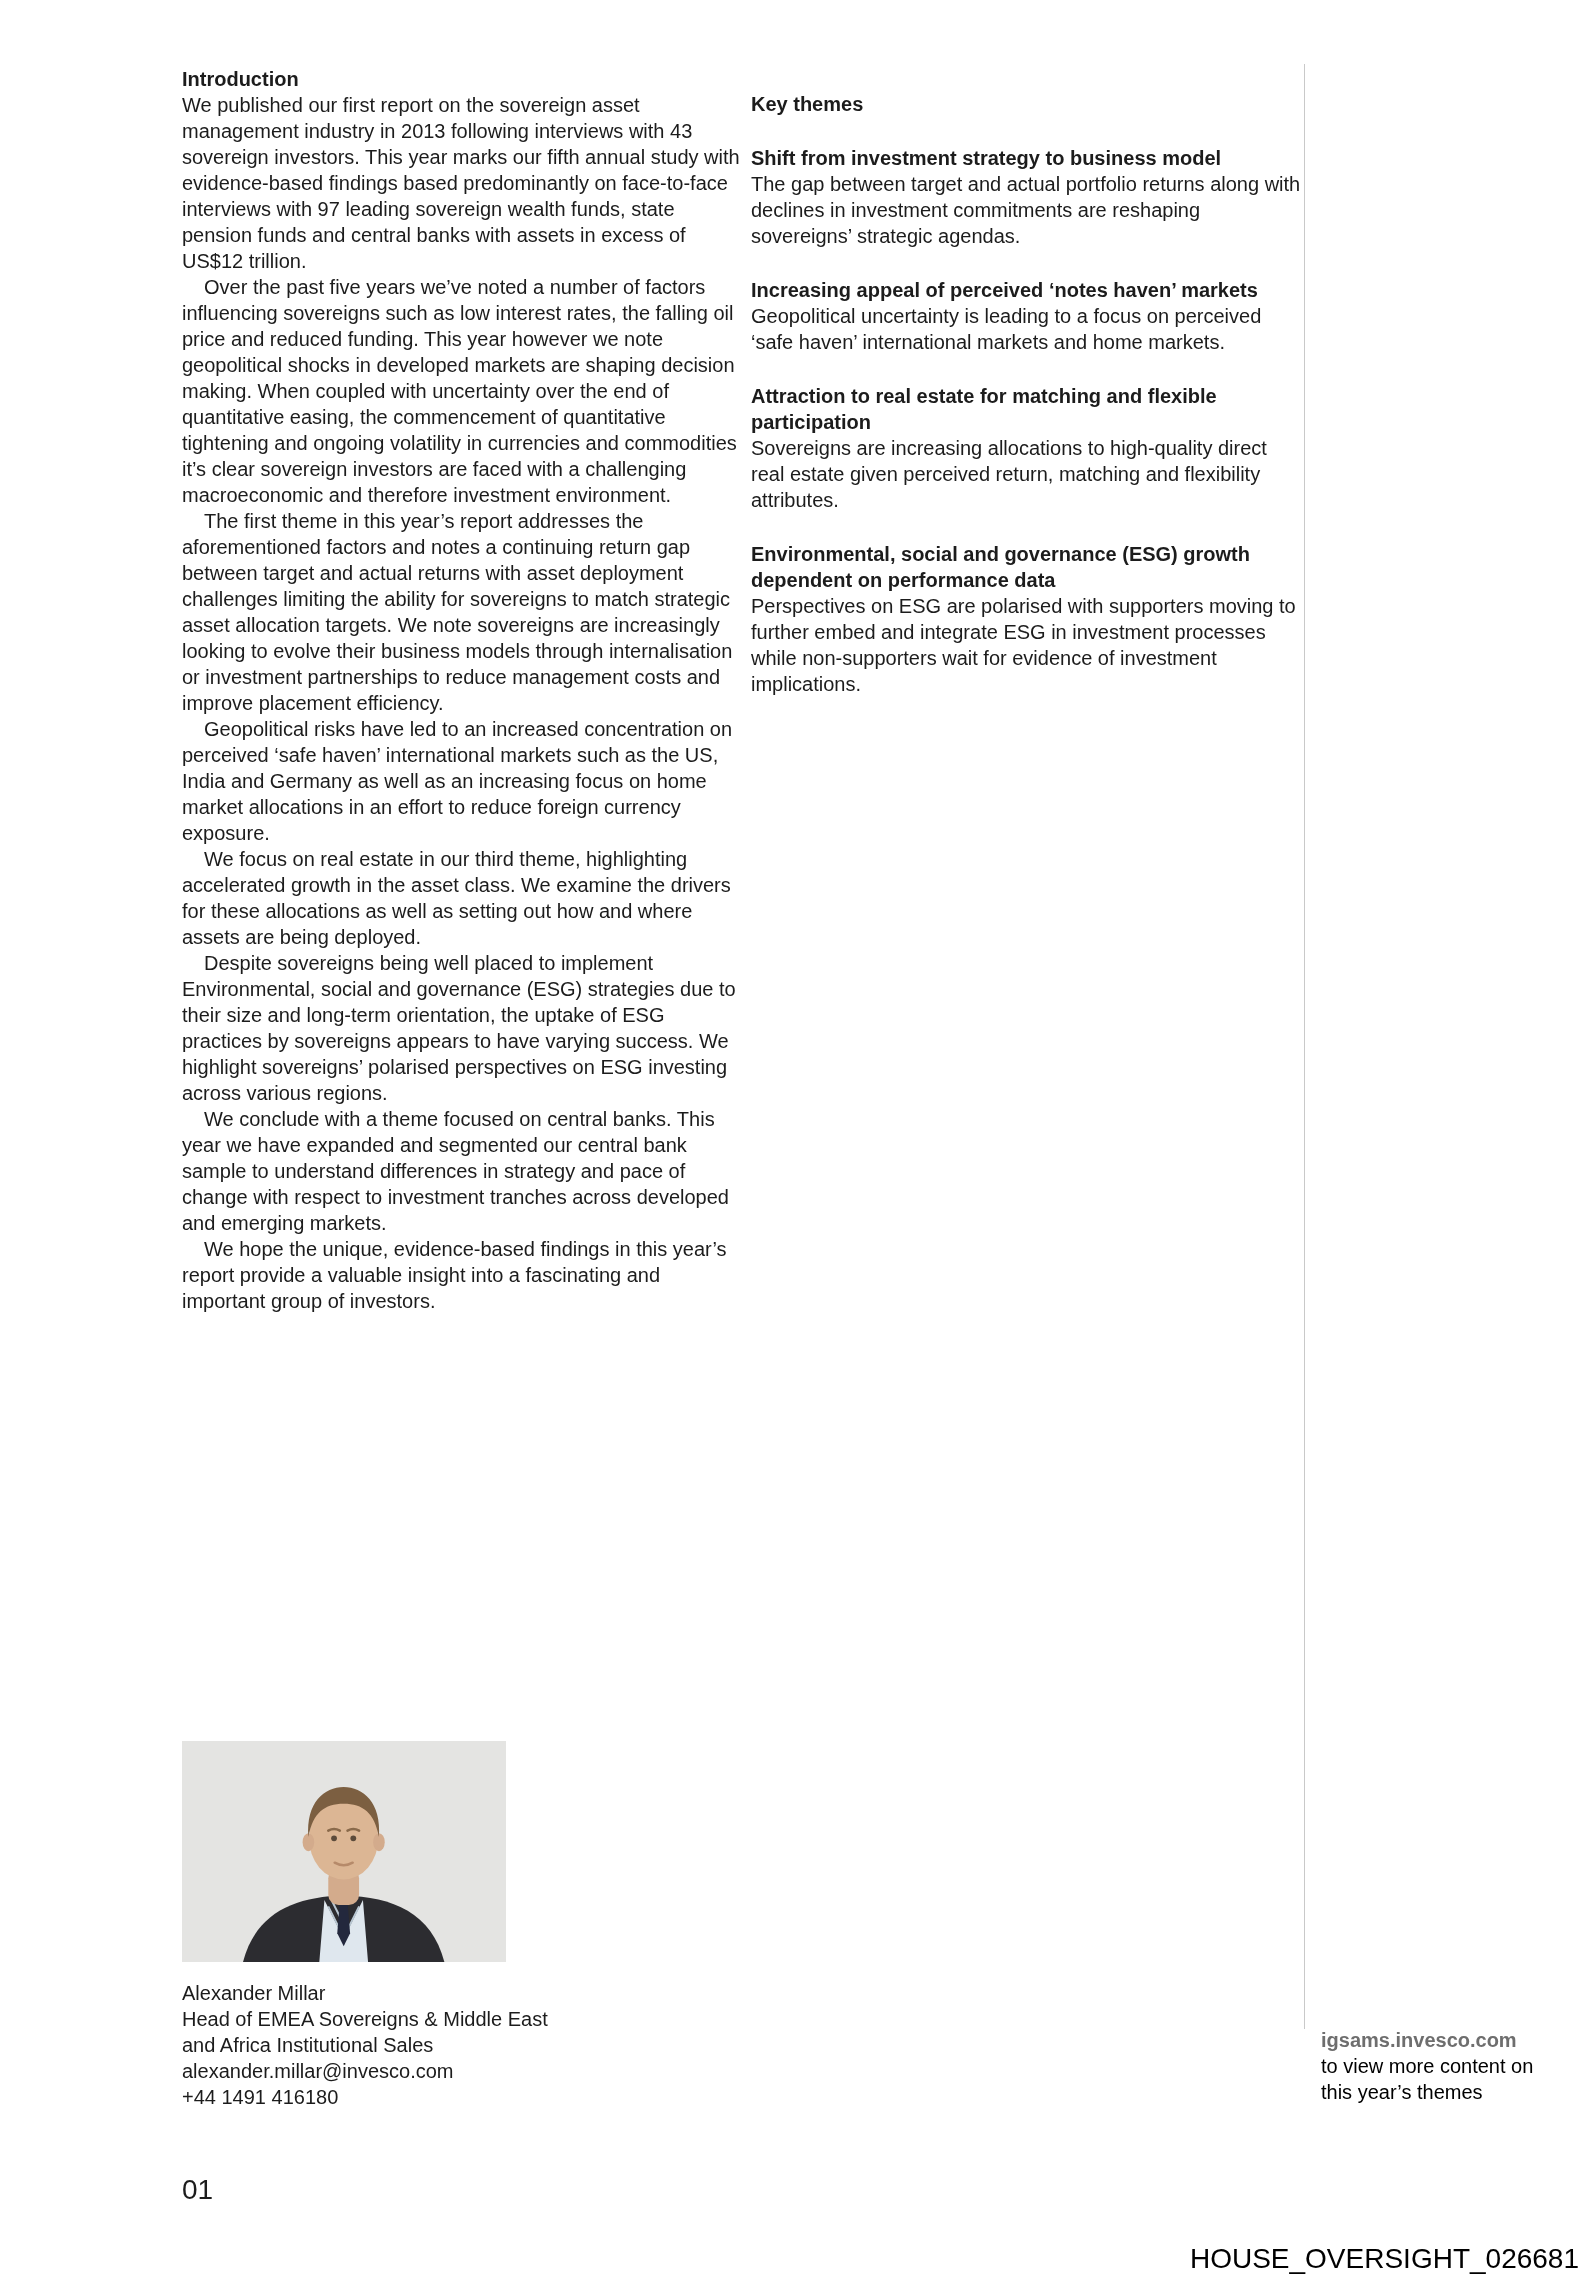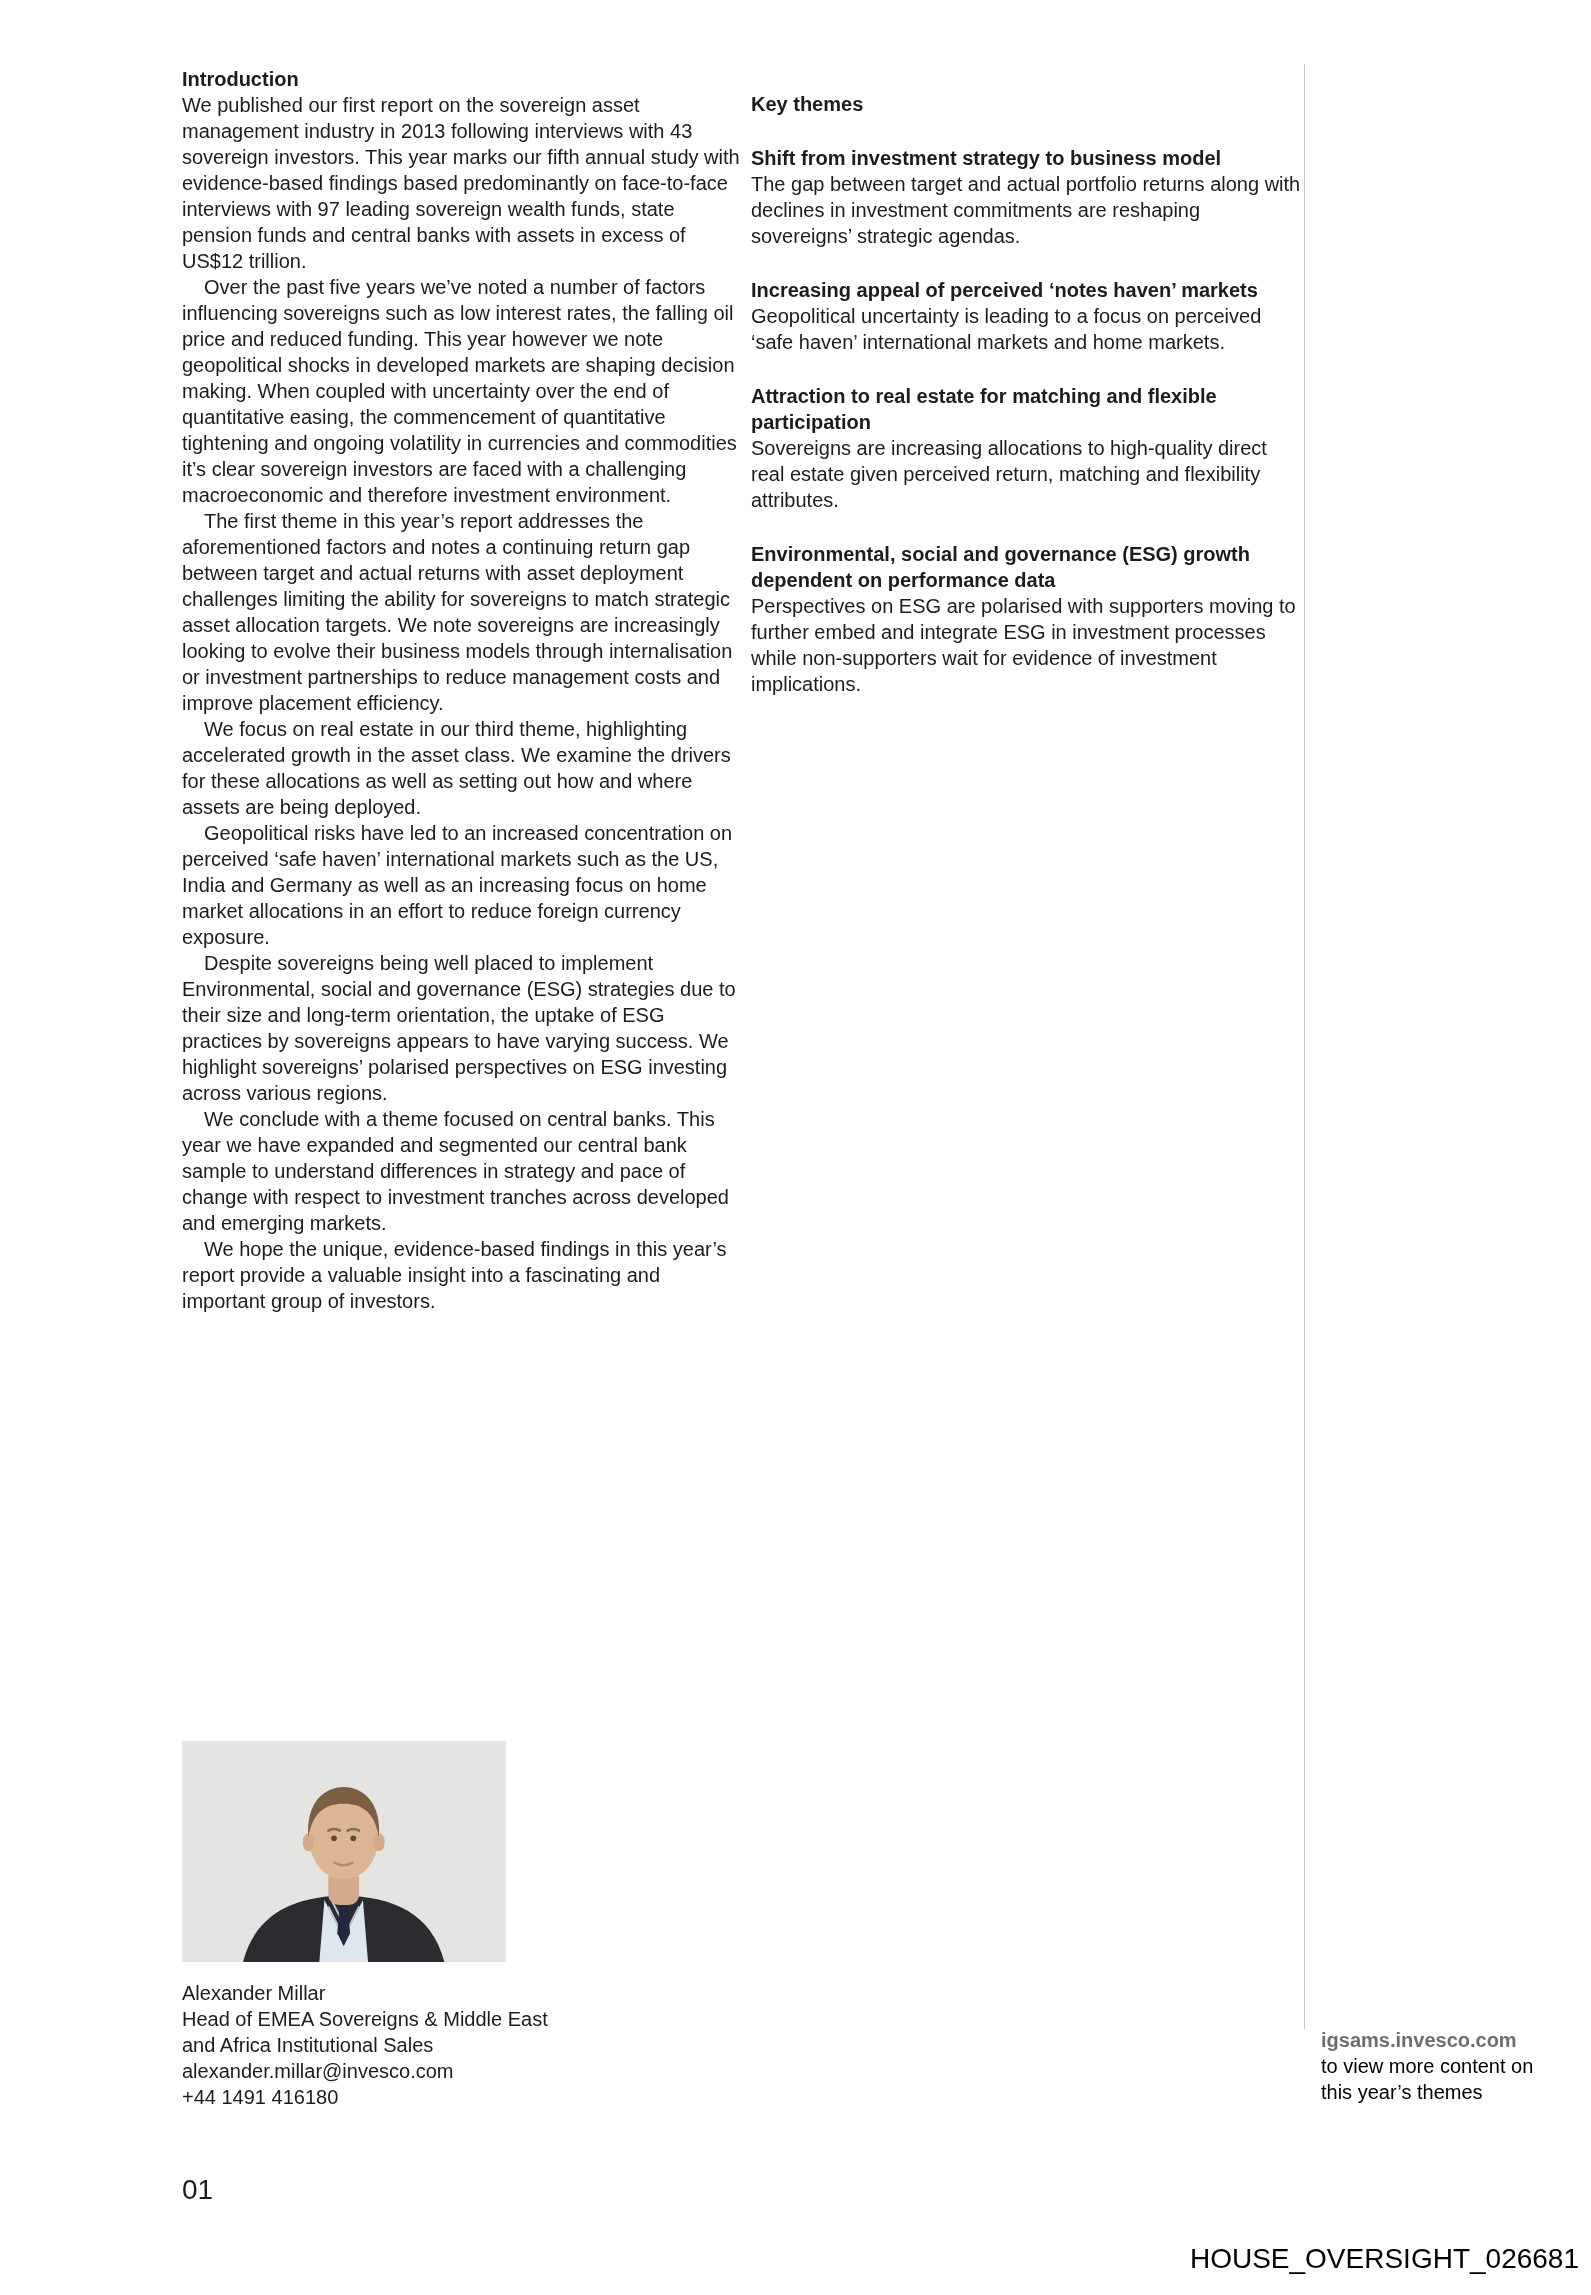--- a/index.html
+++ b/index.html
@@ -70,22 +70,22 @@
 </head>
 <body>
 
 <div class="page">
 
   <div class="left-col">
     <div class="col-heading">Introduction</div>
     <p>We published our first report on the sovereign asset management industry in 2013 following interviews with 43 sovereign investors. This year marks our fifth annual study with evidence-based findings based predominantly on face-to-face interviews with 97 leading sovereign wealth funds, state pension funds and central banks with assets in excess of US$12 trillion.</p>
     <p class="indent">Over the past five years we’ve noted a number of factors influencing sovereigns such as low interest rates, the falling oil price and reduced funding. This year however we note geopolitical shocks in developed markets are shaping decision making. When coupled with uncertainty over the end of quantitative easing, the commencement of quantitative tightening and ongoing volatility in currencies and commodities it’s clear sovereign investors are faced with a challenging macroeconomic and therefore investment environment.</p>
     <p class="indent">The first theme in this year’s report addresses the aforementioned factors and notes a continuing return gap between target and actual returns with asset deployment challenges limiting the ability for sovereigns to match strategic asset allocation targets. We note sovereigns are increasingly looking to evolve their business models through internalisation or investment partnerships to reduce management costs and improve placement efficiency.</p>
+    <p class="indent">Geopolitical risks have led to an increased concentration on perceived ‘safe haven’ international markets such as the US, India and Germany as well as an increasing focus on home market allocations in an effort to reduce foreign currency exposure.</p>
     <p class="indent">We focus on real estate in our third theme, highlighting accelerated growth in the asset class. We examine the drivers for these allocations as well as setting out how and where assets are being deployed.</p>
-    <p class="indent">Geopolitical risks have led to an increased concentration on perceived ‘safe haven’ international markets such as the US, India and Germany as well as an increasing focus on home market allocations in an effort to reduce foreign currency exposure.</p>
     <p class="indent">Despite sovereigns being well placed to implement Environmental, social and governance (ESG) strategies due to their size and long-term orientation, the uptake of ESG practices by sovereigns appears to have varying success. We highlight sovereigns’ polarised perspectives on ESG investing across various regions.</p>
     <p class="indent">We conclude with a theme focused on central banks. This year we have expanded and segmented our central bank sample to understand differences in strategy and pace of change with respect to investment tranches across developed and emerging markets.</p>
     <p class="indent">We hope the unique, evidence-based findings in this year’s report provide a valuable insight into a fascinating and important group of investors.</p>
   </div>
 
   <div class="right-col">
     <div class="col-heading">Key themes</div>
 
     <div class="theme">
       <div class="theme-title">Shift from investment strategy to business model</div>

